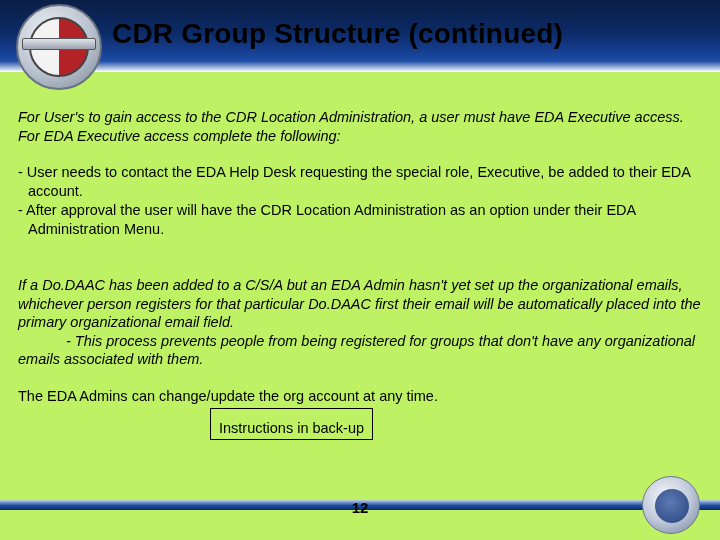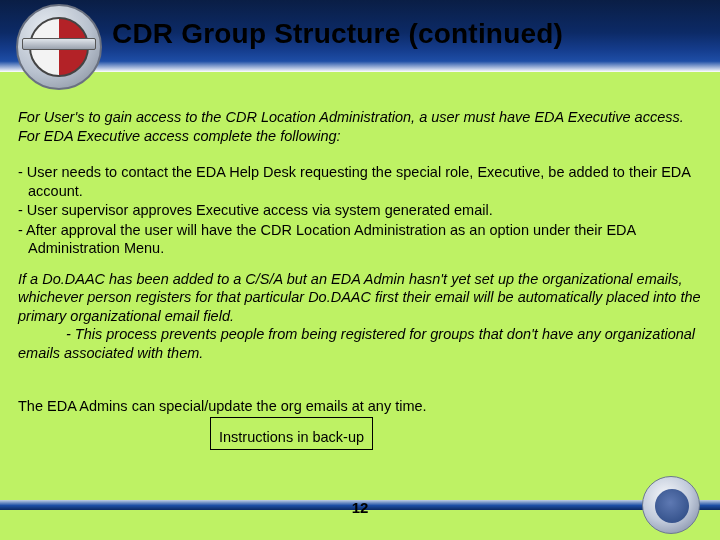--- a/index.html
+++ b/index.html
@@ -35,21 +35,21 @@
   .title {
     position: absolute; top: 18px; left: 112px; right: 12px;
     color: #000; font-size: 28px; font-weight: bold; letter-spacing: 0.2px;
   }
 
   .body {
     position: absolute; top: 108px; left: 18px; right: 18px;
     font-size: 14.5px; color: #000; line-height: 1.28;
   }
   .para { margin-bottom: 18px; font-style: italic; }
-  .bullets { margin-bottom: 12px; }
+  .bullets { margin-bottom: 38px; }
   .bullets div { text-indent: -10px; padding-left: 10px; margin-bottom: 1px; }
   .para2-indent { padding-left: 48px; text-align: center; }
 
   .box-label {
     display: inline-block; border: 1px solid #000; padding: 10px 8px 2px 8px;
     margin-left: 192px; margin-top: 2px; font-size: 14.5px;
   }
 
   .footer-divider {
     position: absolute; left: 0; right: 0; bottom: 30px; height: 10px;
@@ -90,30 +90,29 @@
     <div class="seal-bar"></div>
   </div>
 
   <div class="title">CDR Group Structure (continued)</div>
 
   <div class="body">
     <div class="para">For User's to gain access to the CDR Location Administration, a user must have EDA Executive access.  For EDA Executive access complete the following:</div>
 
     <div class="bullets">
       <div>-  User needs to contact the EDA Help Desk requesting the special role, Executive, be added to their EDA account.</div>
-      <div>-  User supervisor approves Executive access via system generated email.</div>
       <div>-  After approval the user will have the CDR Location Administration as an option under their EDA Administration Menu.</div>
     </div>
 
-    <div class="para" style="margin-bottom:34px;">
+    <div class="para" style="margin-bottom:18px;">
       <span>If a Do.DAAC has been added to a C/S/A but an EDA Admin hasn't yet set up the organizational emails, whichever person registers for that particular Do.DAAC first their email will be automatically placed into the primary organizational email field.</span><br>
       <span class="para2-indent">- This process prevents people from being registered for groups that don't have any organizational emails associated with them.</span>
     </div>
 
-    <div>The EDA Admins can special/update the org emails at any time.</div>
+    <div>The EDA Admins can change/update the org account at any time.</div>
 
     <div class="box-label">Instructions in back-up</div>
   </div>
 
   <div class="footer-divider"></div>
 
   <div class="page-num">12</div>
 
   <div class="dod-seal">
     <div class="dod-star">★</div>

